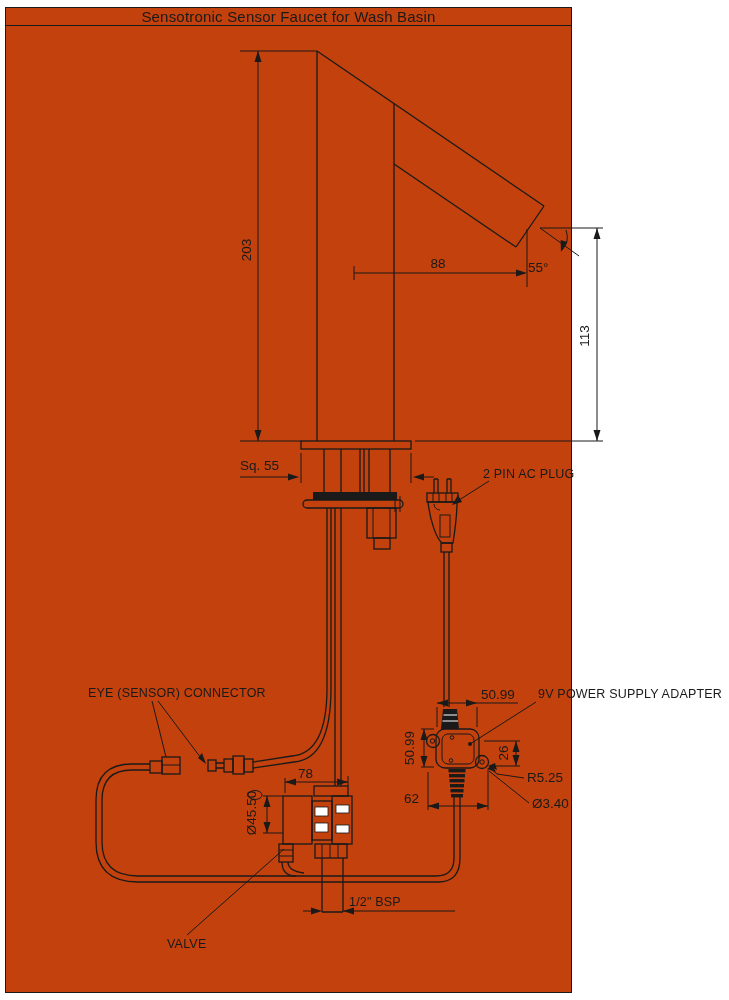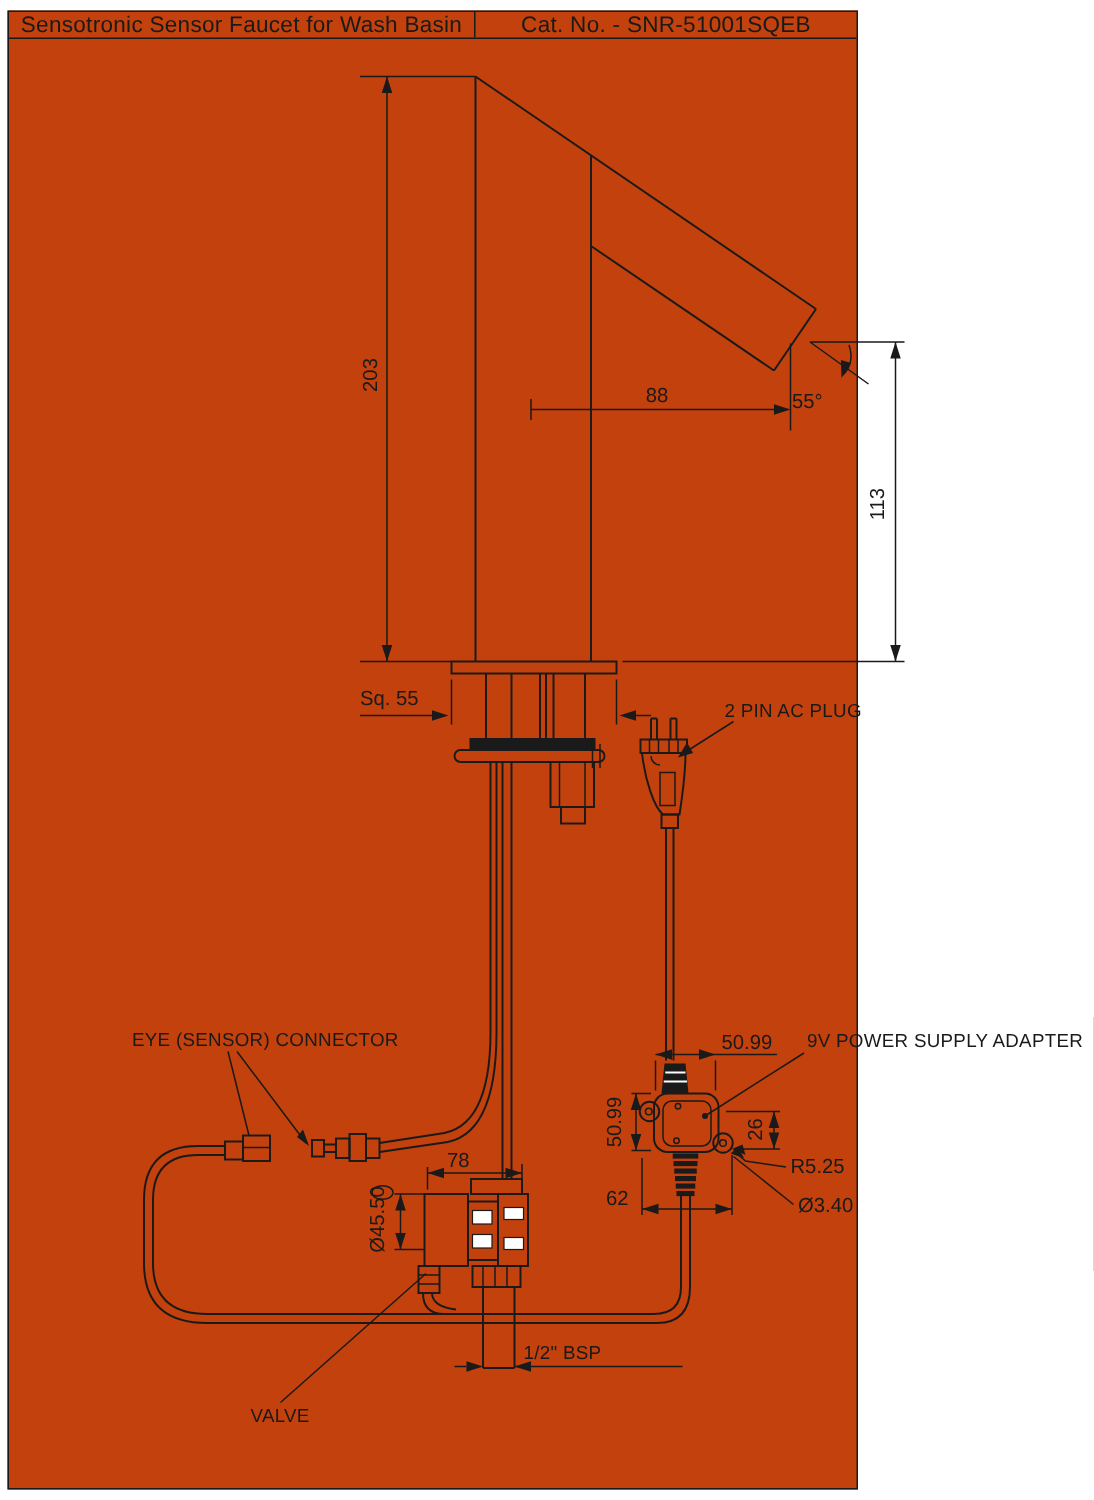--- a/index.html
+++ b/index.html
@@ -14,21 +14,20 @@
   .fillb{fill:#1a1a1a;stroke:none;}
   .dimtxt{font-family:"Liberation Sans",sans-serif;font-size:13.5px;fill:#1a1a1a;}
   .lbltxt{font-family:"Liberation Sans",sans-serif;font-size:12.5px;fill:#1a1a1a;letter-spacing:.2px;}
 </style>
 </head>
 <body>
 
 <div class="frame">
   <div class="titlebar">
     <div class="titlecell">Sensotronic Sensor Faucet for Wash Basin</div>
-    <div class="catcell">Cat. No. - SNR-51001SQEB</div>
   </div>
 </div>
 
 <svg width="729" height="1000" viewBox="0 0 729 1000">
   <defs>
     <pattern id="knurl" patternUnits="userSpaceOnUse" width="4" height="4">
       <rect width="4" height="4" fill="#ffffff"></rect>
       <rect width="2" height="2" fill="#1a1a1a"></rect>
       <rect x="2" y="2" width="2" height="2" fill="#1a1a1a"></rect>
     </pattern>

